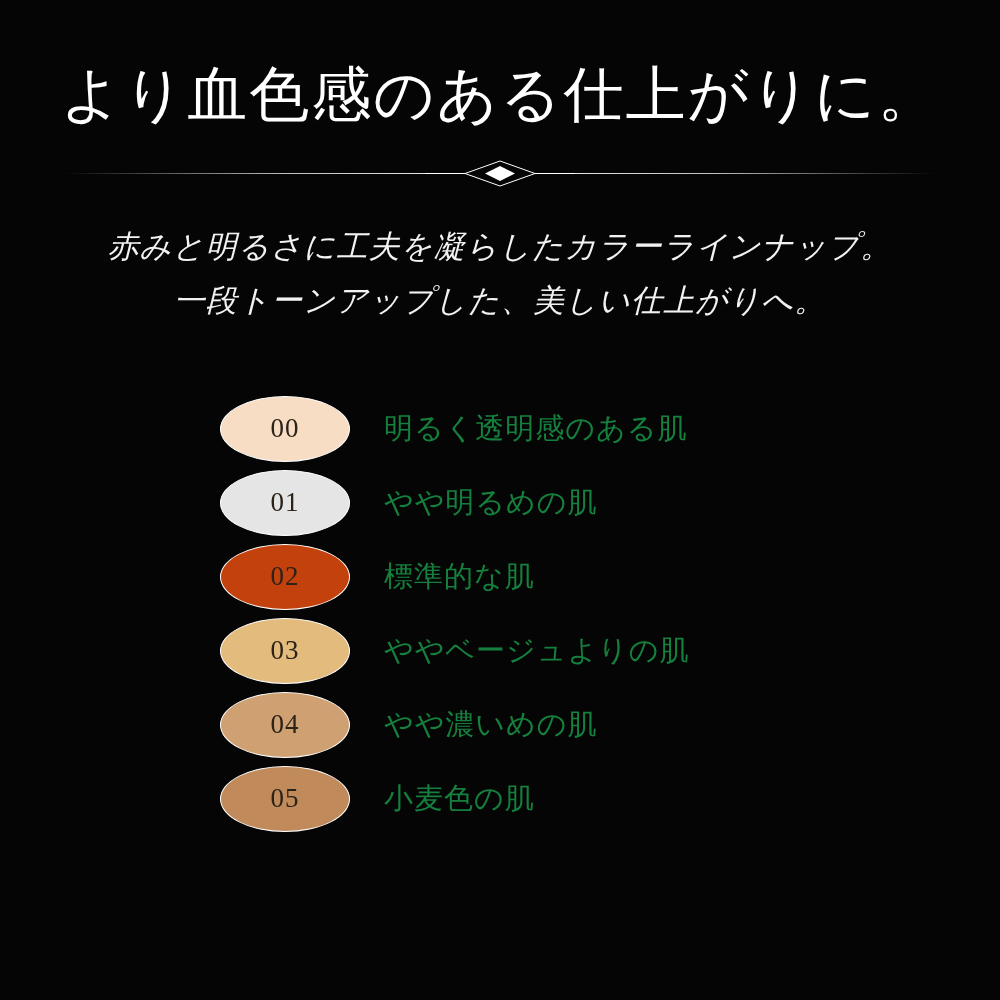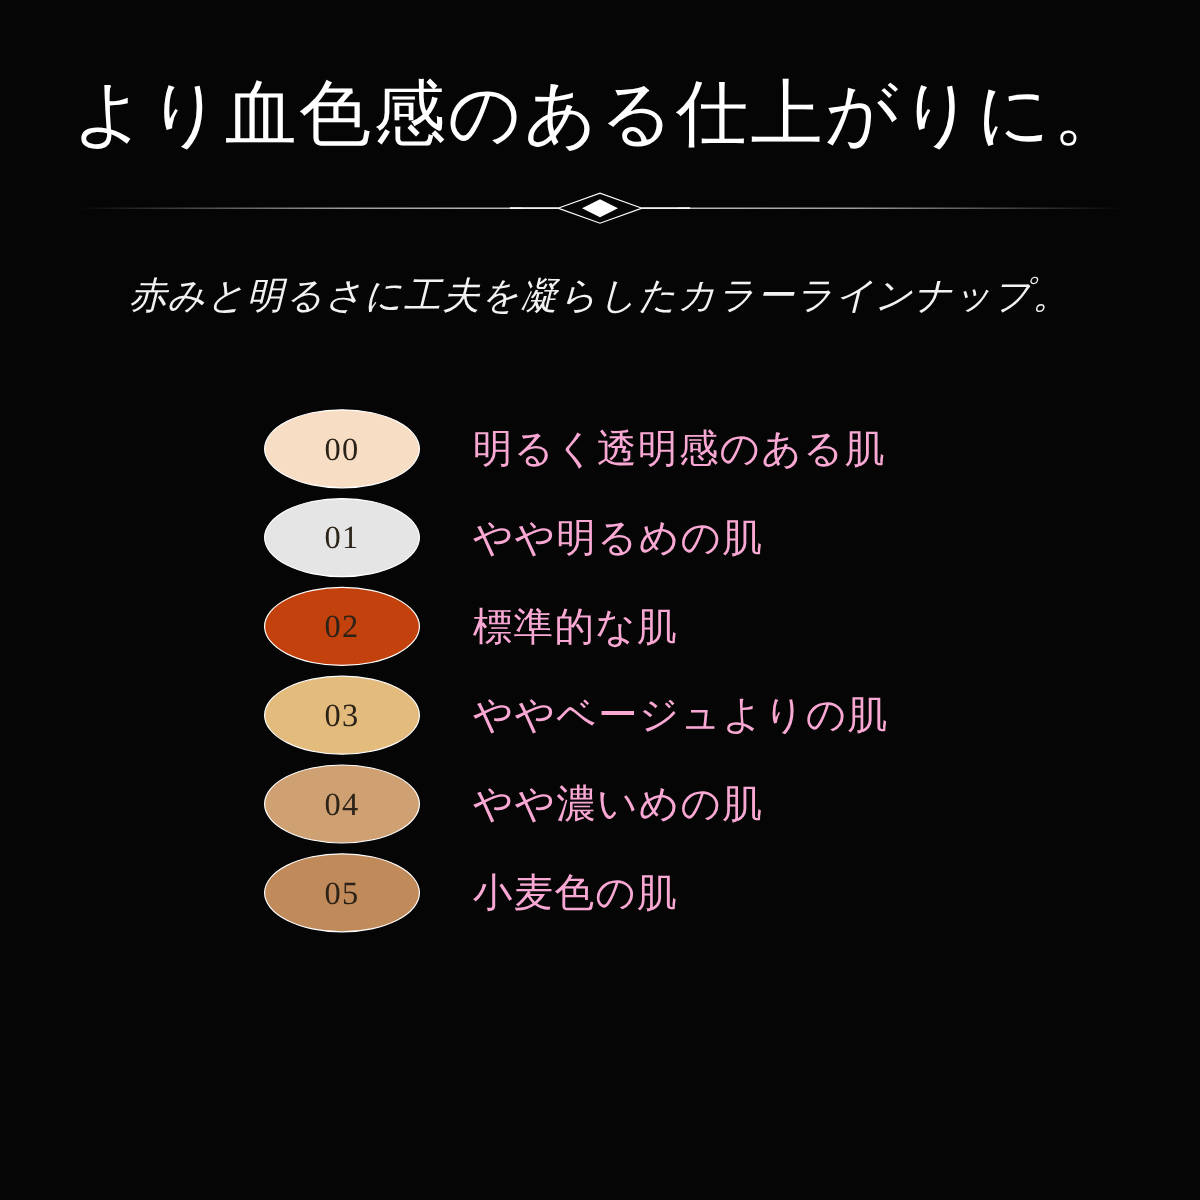--- a/index.html
+++ b/index.html
@@ -97,24 +97,24 @@
     flex: 0 0 auto;
     margin-left: 60px;
   }
   .swatch-code {
     font-size: 27px;
     letter-spacing: 1px;
     color: #2b2218;
     font-family: "Liberation Serif", "DejaVu Serif", serif;
   }
   .shade-label {
-    margin-left: 44px;
-    font-size: 33px;
+    margin-left: 34px;
+    font-size: 29px;
     letter-spacing: 1px;
-    color: #f9a8d4;
+    color: #15803d;
     white-space: nowrap;
   }
 </style>
 </head>
 <body style="background: rgb(5, 5, 5);">
 
 <div class="poster">
 
   <div class="headline">より血色感のある仕上がりに。</div>
 
@@ -125,20 +125,21 @@
       <g fill="none" stroke="#ffffff" stroke-width="1">
         <path d="M0 19.5 L40 19.5 L75 7 L110 19.5 L150 19.5"></path>
         <path d="M0 19.5 L40 19.5 L75 32 L110 19.5 L150 19.5"></path>
         <path d="M60 19.5 L75 12 L90 19.5 L75 27 Z" fill="#ffffff" stroke="none"></path>
       </g>
     </svg>
   </div>
 
   <div class="subcopy">
     <div>赤みと明るさに工夫を凝らしたカラーラインナップ。</div>
+    <div>一段トーンアップした、美しい仕上がりへ。</div>
   </div>
 
   <div class="shades">
 
     <div class="shade-row">
       <div class="swatch" style="background: rgb(247, 221, 196);">
         <span class="swatch-code">00</span>
       </div>
       <div class="shade-label">明るく透明感のある肌</div>
     </div>

